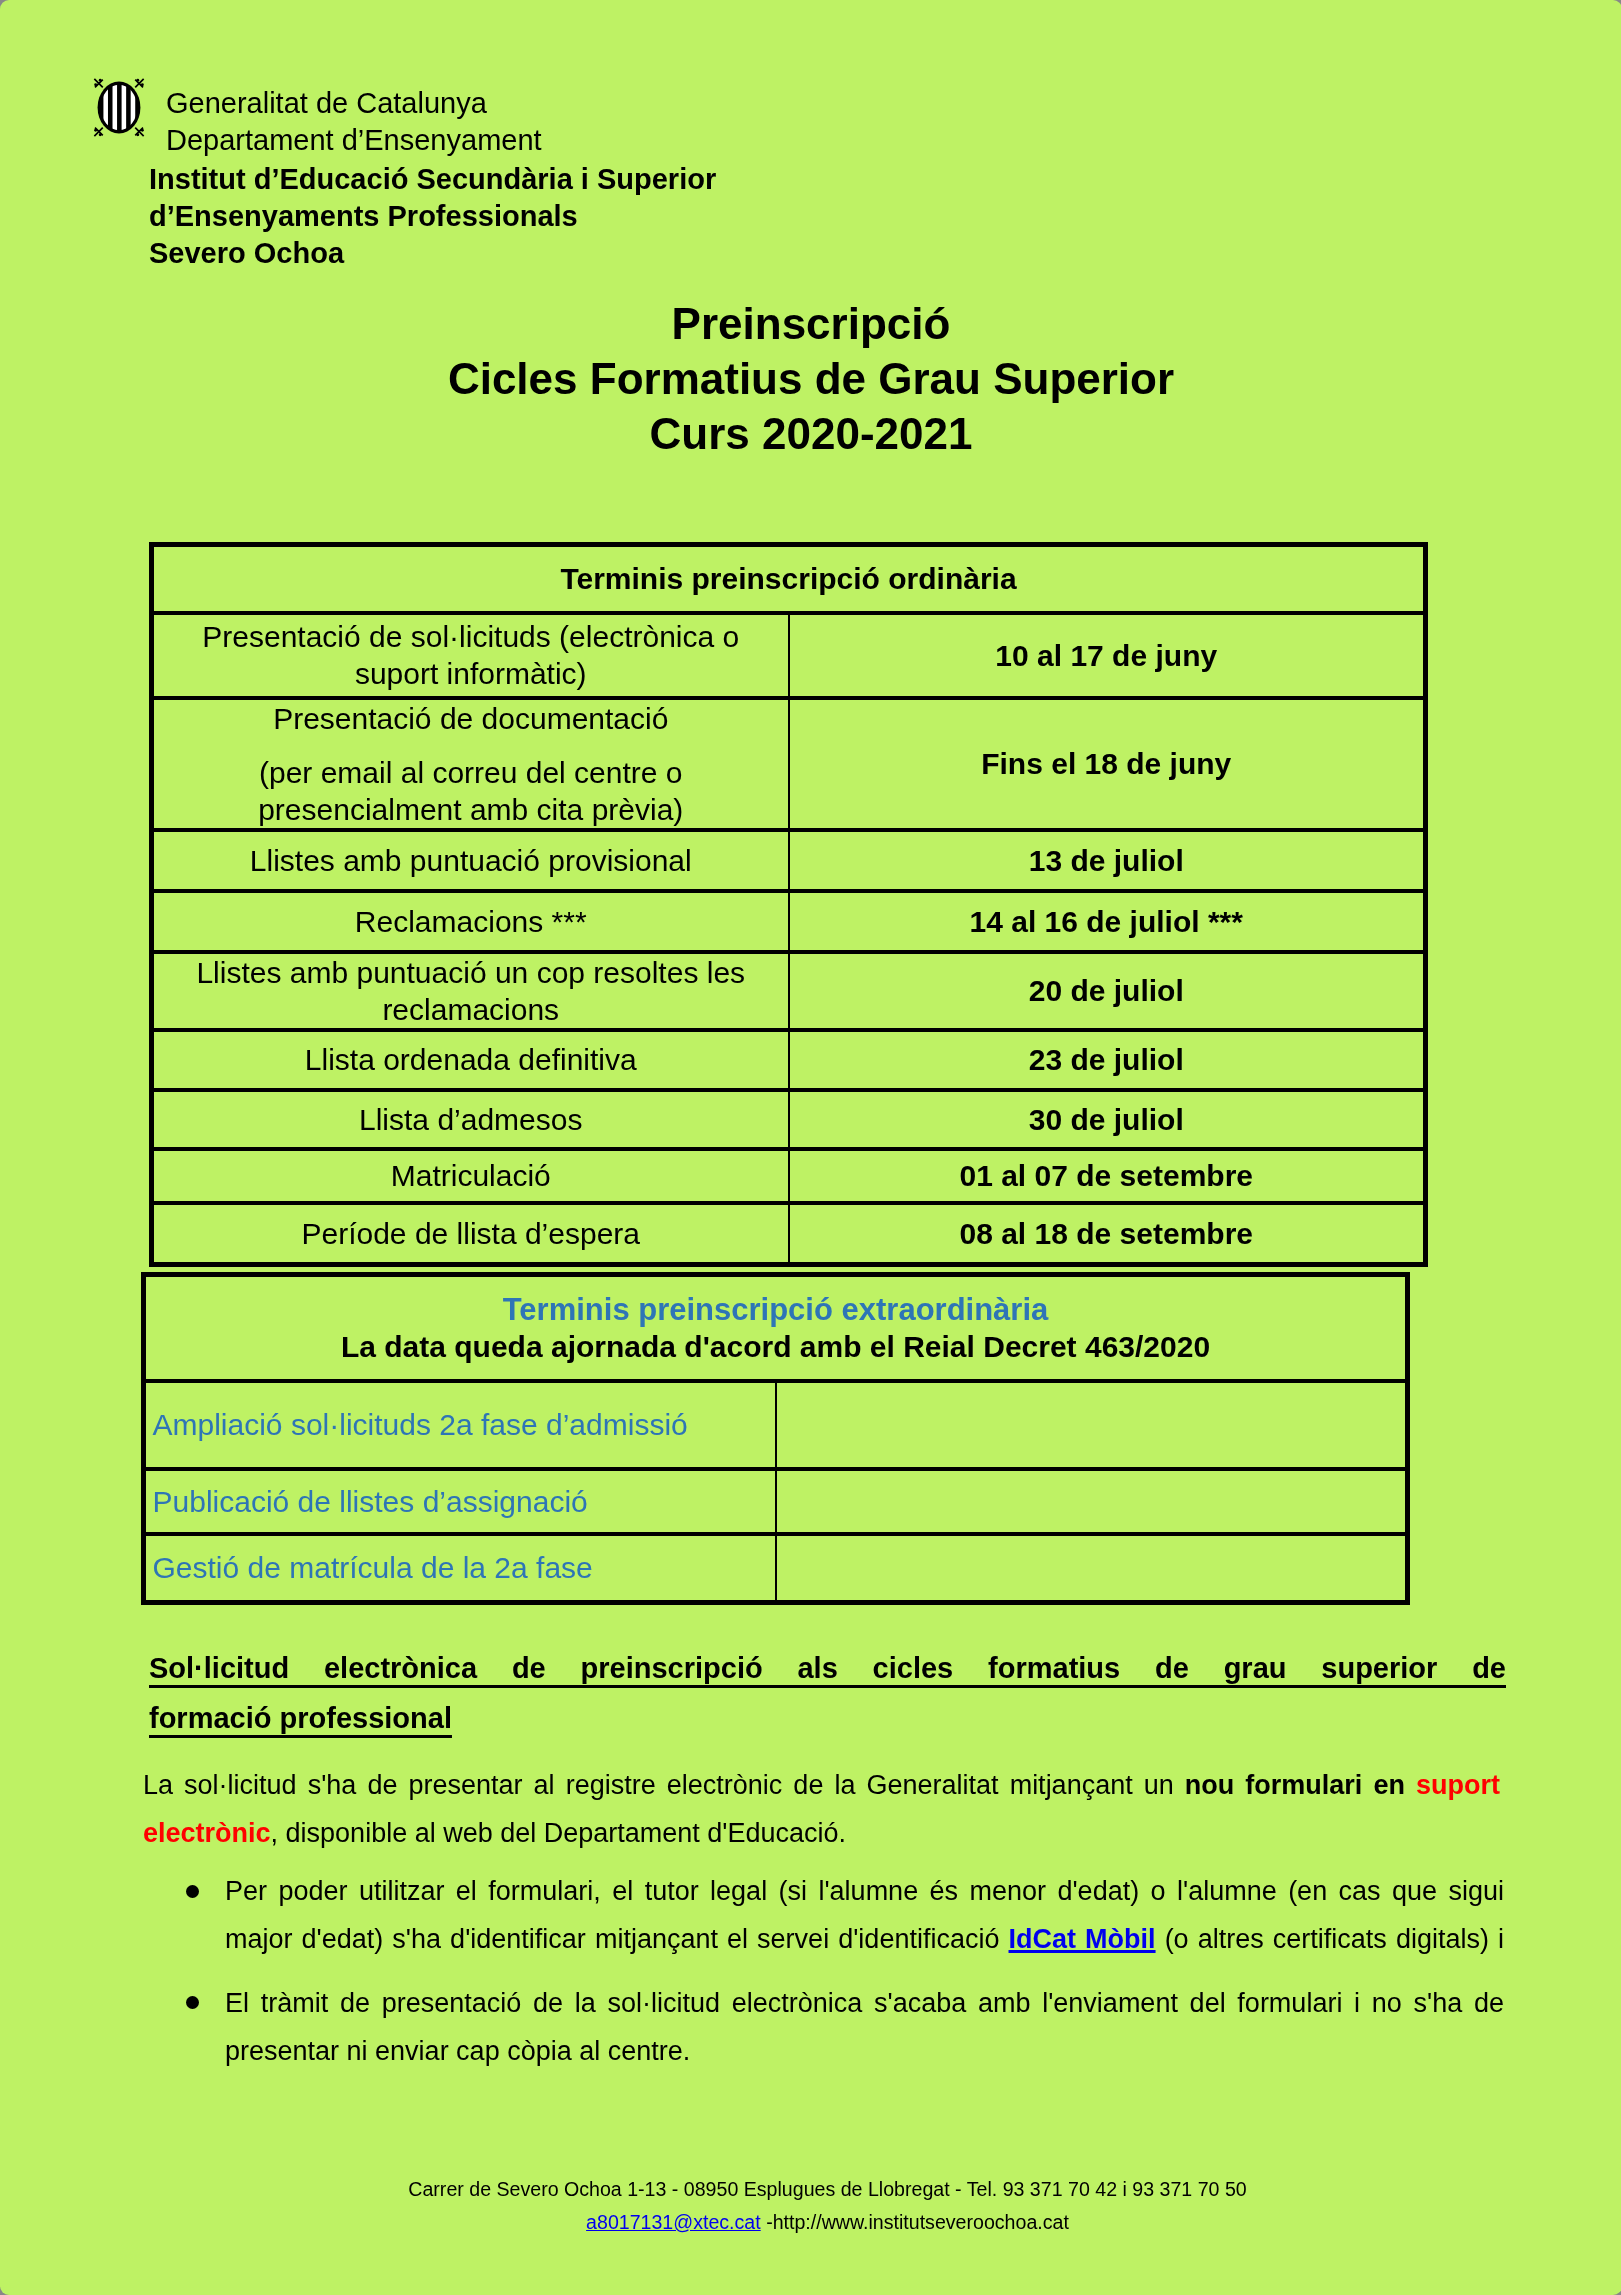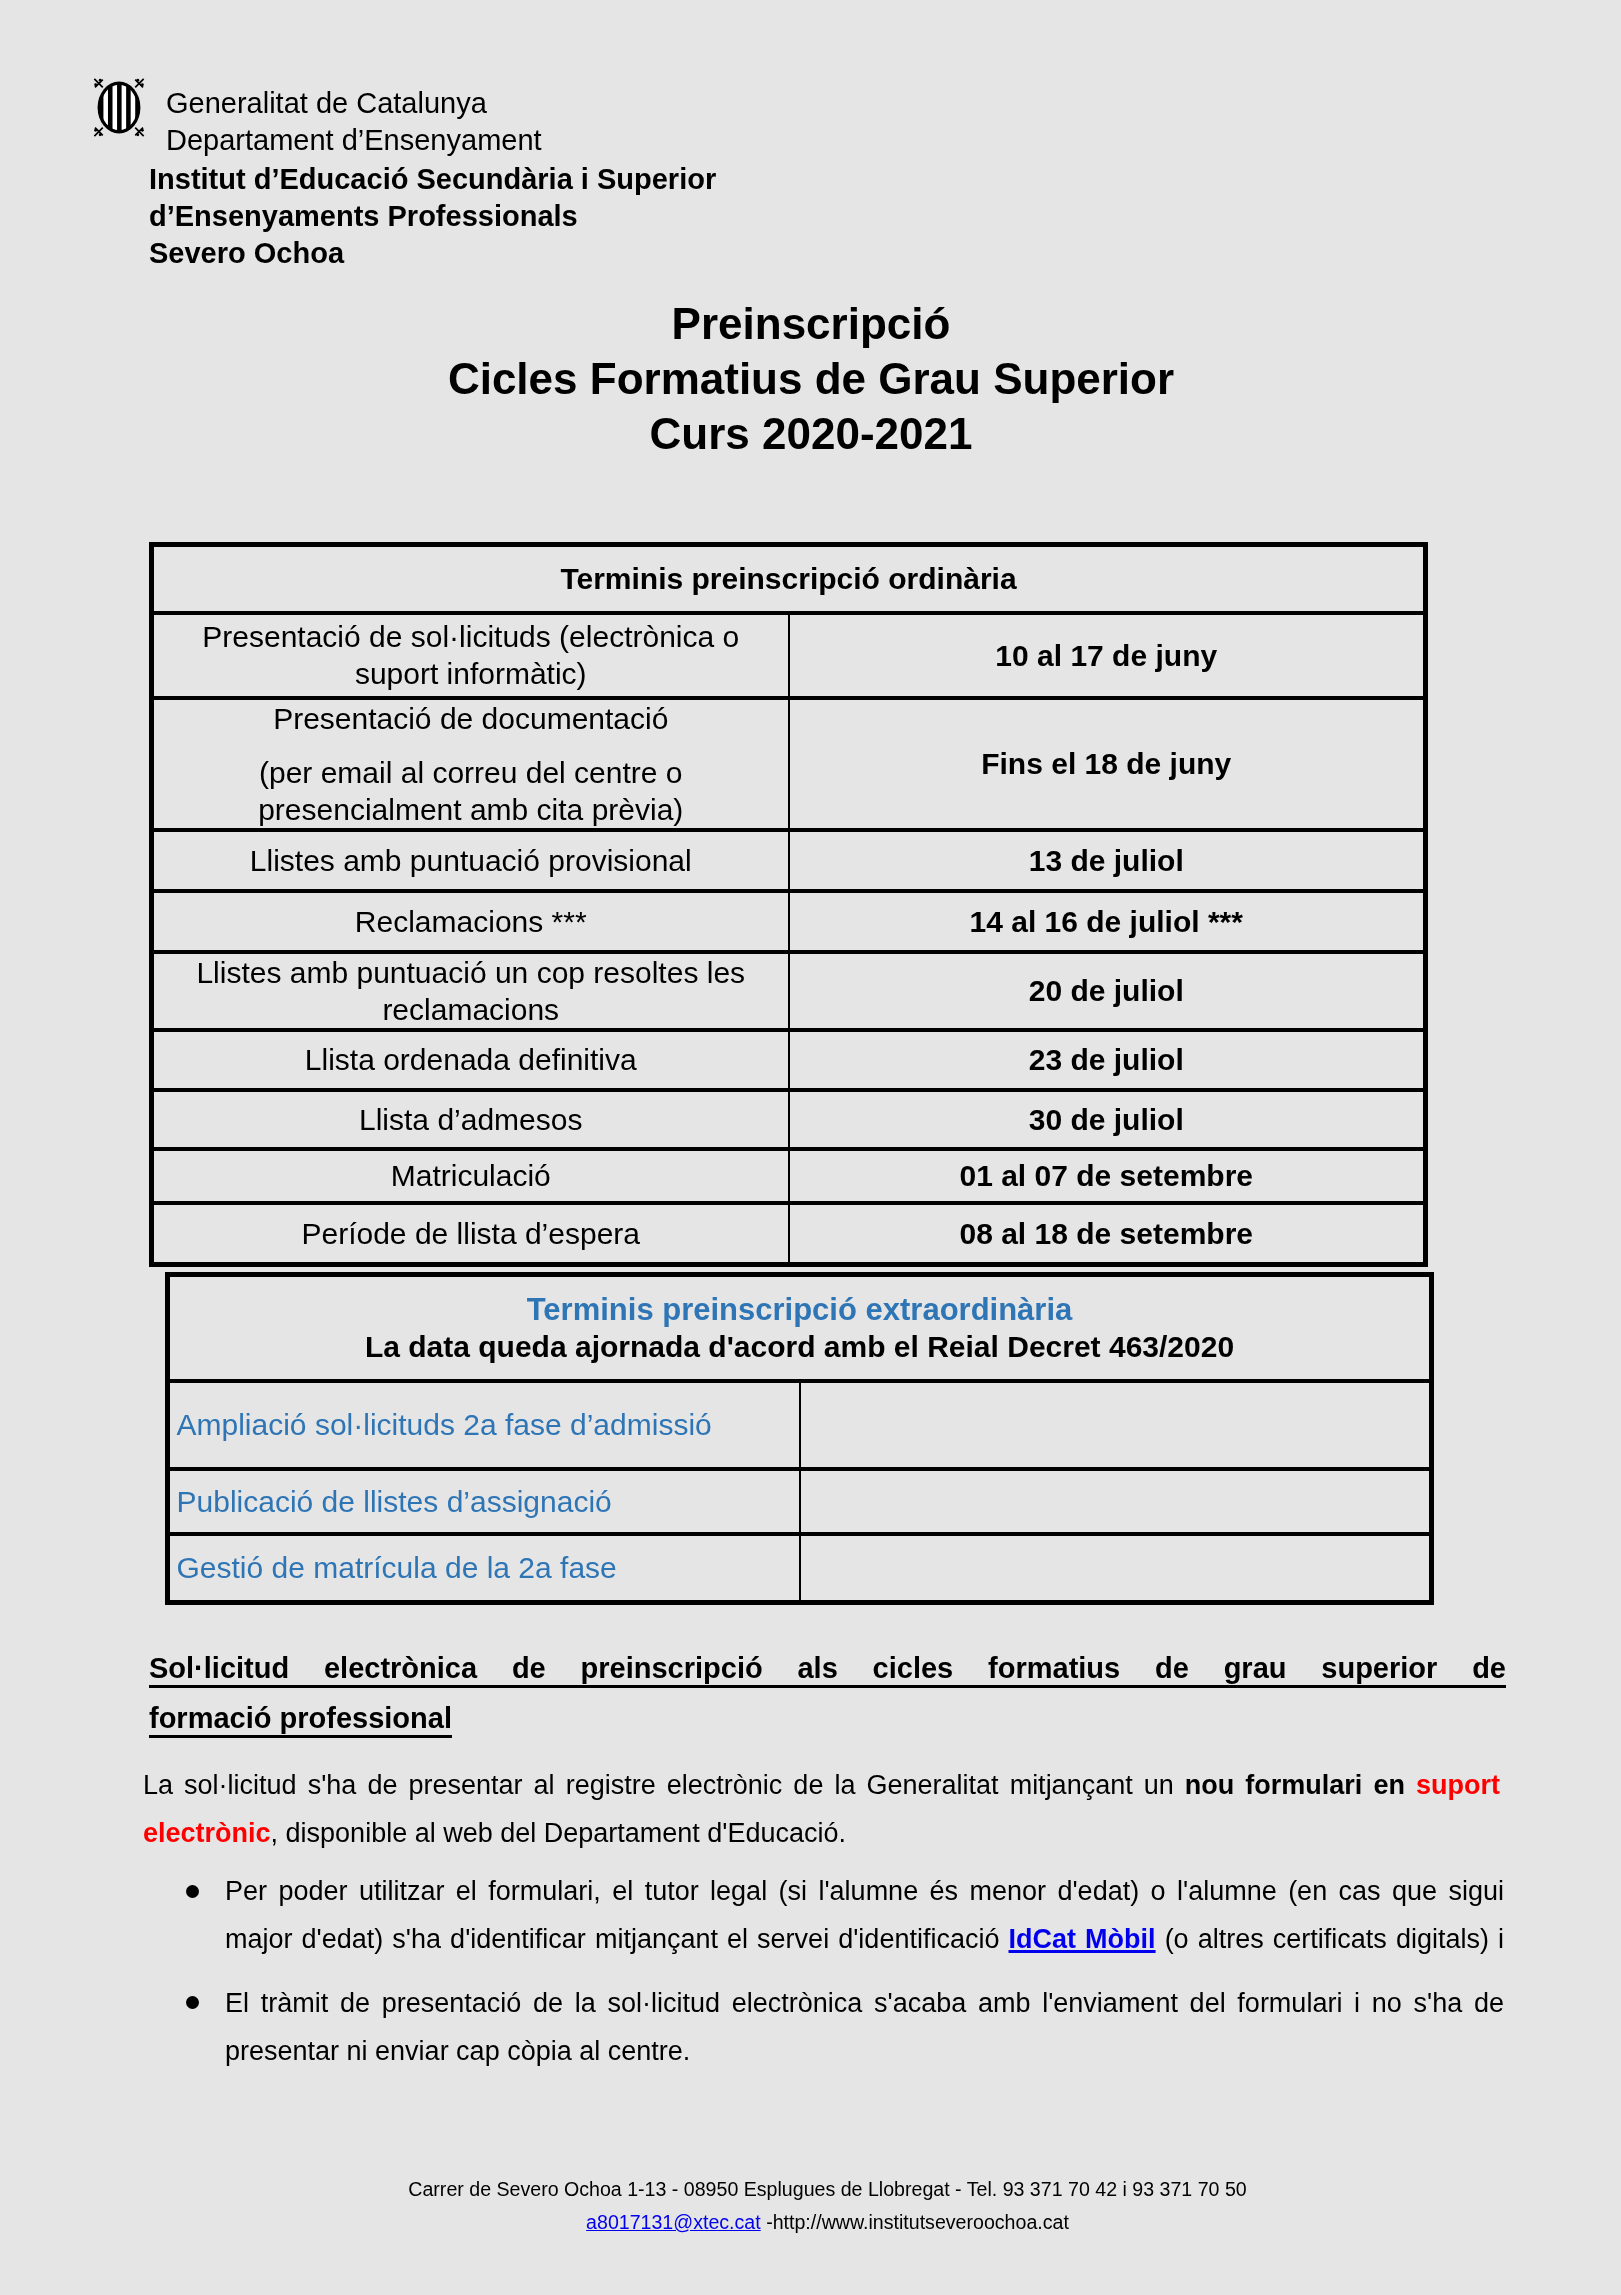--- a/index.html
+++ b/index.html
@@ -1,39 +1,40 @@
 <!DOCTYPE html>
 <html style="font-size:10.5px"><head>
 <meta charset="utf-8">
 <style>
   html,body{margin:0;padding:0;background:#888;}
   .page{
     position:relative;
     width:1622px;height:2295px;
-    background:#e5e5e5;
+    background:#bef264;
     font-family:"Liberation Sans", sans-serif;
     color:#000;
     overflow:hidden;
+    border-radius:9px;
   }
   
   .logo{position:absolute;left:92px;top:77px;width:54px;height:61px;}
   .org-block{position:absolute;left:166px;top:85px;font-size:29px;line-height:37px;}
   .inst-block{position:absolute;left:149px;top:161px;font-size:29px;line-height:37px;font-weight:bold;}
   
   .doc-title{position:absolute;left:0;top:296px;width:1622px;text-align:center;
              font-size:44px;line-height:55px;font-weight:bold;}
   
   table.sched{border-collapse:collapse;table-layout:fixed;}
   table.sched td{border:4.6px solid #000;padding:0 9.2px;vertical-align:middle;
                  font-size:30px;line-height:37px;text-align:center;overflow:hidden;}
   .t1{position:absolute;left:149px;top:542px;width:1279px;border:5.9px solid #000;}
   .t1 td.c1{width:69.4%;border-right:2.6px solid #000;}
   .t1 td.c2{width:30.6%;font-weight:bold;border-left:2.6px solid #000;}
   .t1 td.thead{font-weight:bold;}
-  .t2{position:absolute;left:165px;top:1272px;width:1269px;border:5.9px solid #000;}
+  .t2{position:absolute;left:141px;top:1272px;width:1269px;border:5.9px solid #000;}
   .t2 td.c1{width:60%;border-right:2.6px solid #000;text-align:left;padding-left:6.5px;
             color:#2E75B6;}
   .t2 td.c2{width:40%;border-left:2.6px solid #000;}
   .t2 td.thead{font-weight:bold;}
   .t2-title{color:#2E75B6;font-size:31px;font-weight:bold;}
   .t2-sub{font-size:30px;font-weight:bold;color:#000;}
   .lbl2{margin-top:17px;}
   
   .sec-heading{position:absolute;left:149px;top:1643px;width:1357px;
                font-size:29px;line-height:50px;font-weight:bold;}

